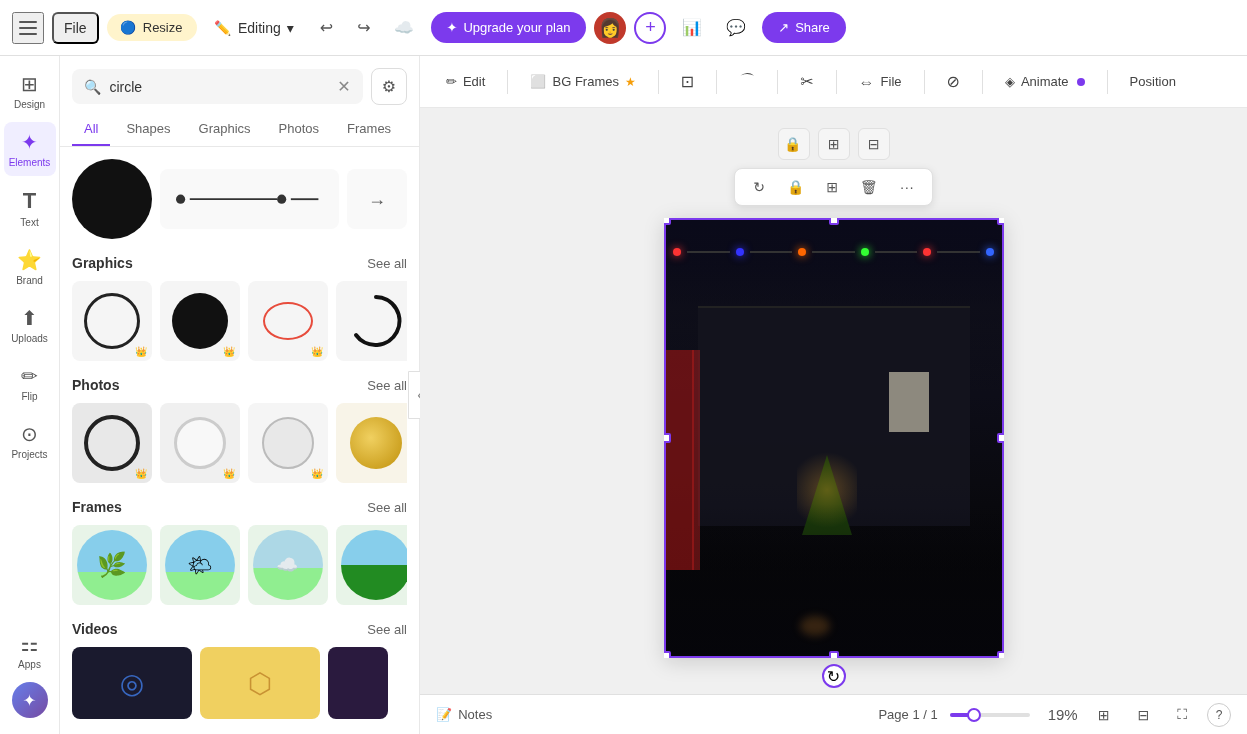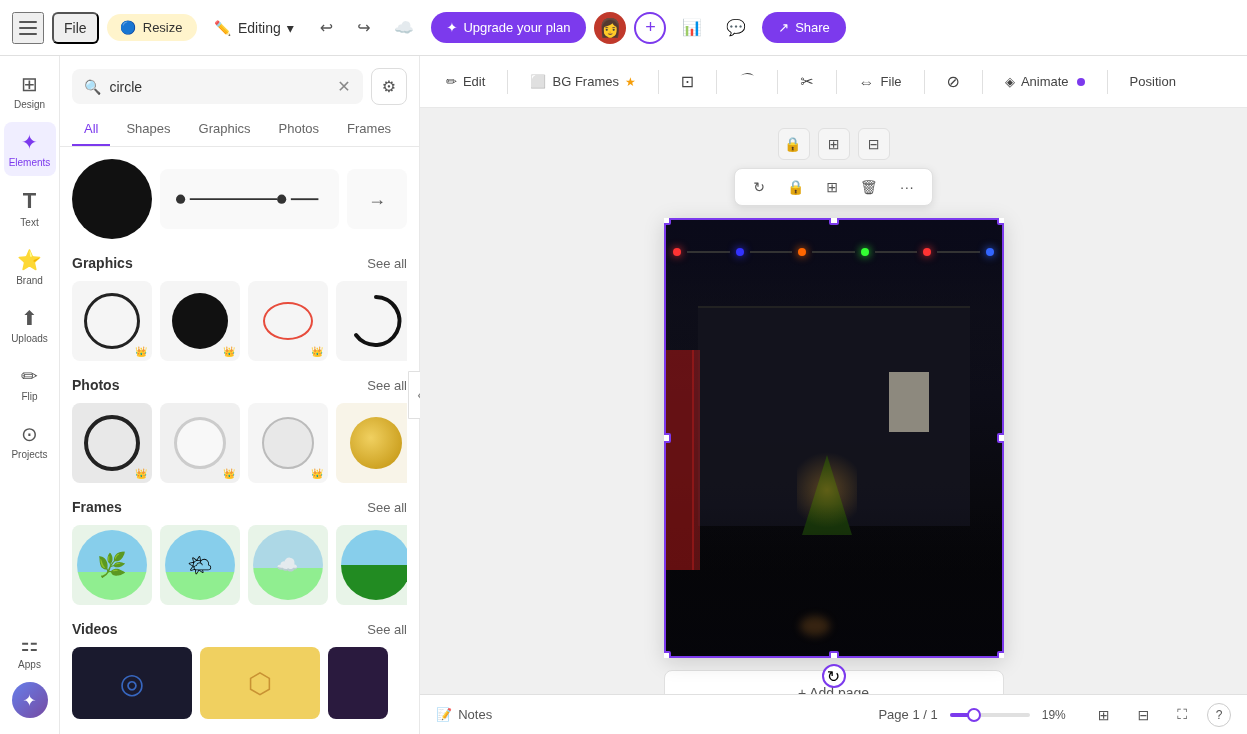--- a/index.html
+++ b/index.html
@@ -137,21 +137,21 @@
 
     
     .status-bar { height: 40px; background: #fff; border-top: 1px solid #e0e0e0; display: flex; align-items: center; padding: 0 16px; gap: 12px; flex-shrink: 0; }
     .notes-btn { display: flex; align-items: center; gap: 6px; background: none; border: none; cursor: pointer; font-size: 13px; color: #555; }
     .status-spacer { flex: 1; }
     .page-indicator { font-size: 13px; color: #555; }
     .zoom-slider-container { display: flex; align-items: center; gap: 8px; }
     .zoom-slider { width: 80px; height: 4px; background: #e0e0e0; border-radius: 2px; position: relative; cursor: pointer; }
     .zoom-track { height: 4px; background: #7c3aed; width: 30%; border-radius: 2px; }
     .zoom-thumb { position: absolute; top: -5px; left: 30%; width: 14px; height: 14px; border-radius: 50%; background: #fff; border: 2px solid #7c3aed; transform: translateX(-50%); cursor: pointer; }
-    .zoom-level { font-size: 12px; color: #555; width: 36px; text-align: left; }
+    .zoom-level { font-size: 15px; color: #555; width: 36px; text-align: right; }
     .view-btn { background: none; border: none; cursor: pointer; padding: 4px 8px; color: #555; font-size: 14px; border-radius: 4px; }
     .help-btn { width: 24px; height: 24px; border-radius: 50%; border: 1px solid #ccc; background: none; cursor: pointer; font-size: 12px; color: #555; display: flex; align-items: center; justify-content: center; }
 
     
     .canvas-top-icons { display: flex; align-items: center; gap: 8px; margin-bottom: 8px; }
     .canvas-top-icon-btn { background: #f5f5f5; border: 1px solid #e0e0e0; border-radius: 6px; width: 32px; height: 32px; display: flex; align-items: center; justify-content: center; cursor: pointer; font-size: 14px; color: #555; }
 
     .elements-panel-wrapper { position: relative; display: flex; }
   </style>
 </head>
@@ -476,21 +476,20 @@
               <div class="handle handle-bl"></div>
               <div class="handle handle-bc"></div>
               <div class="handle handle-br"></div>
             </div>
           </div>
         </div>
 
         <div class="rotate-handle">↻</div>
       </div>
 
-      <button class="add-page-btn">+ Add page</button>
 
     </div>
 
     <div class="status-bar">
       <button class="notes-btn">
         <span>📝</span>
         <span>Notes</span>
       </button>
       <div class="status-spacer"></div>
       <span class="page-indicator">Page 1 / 1</span>

